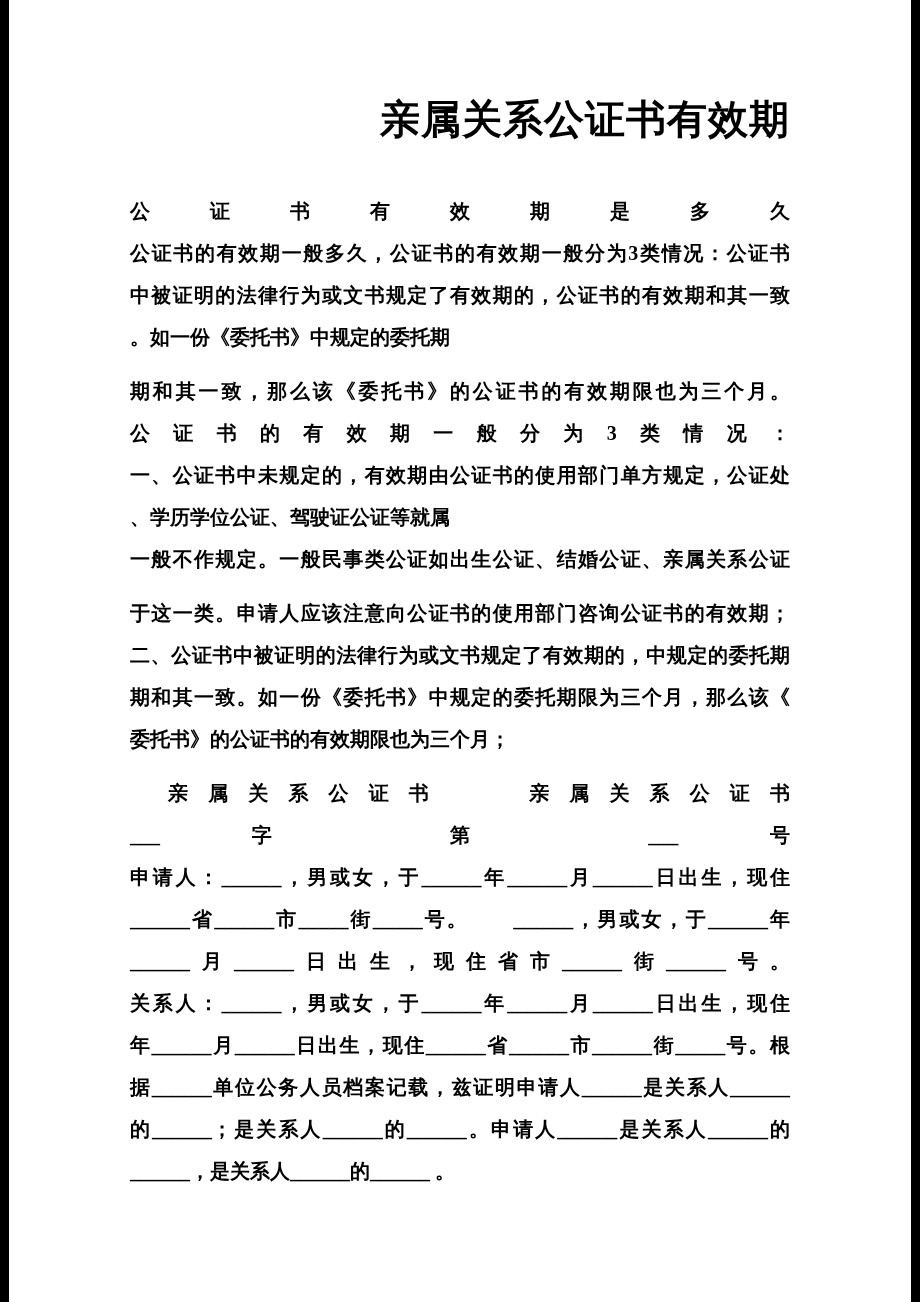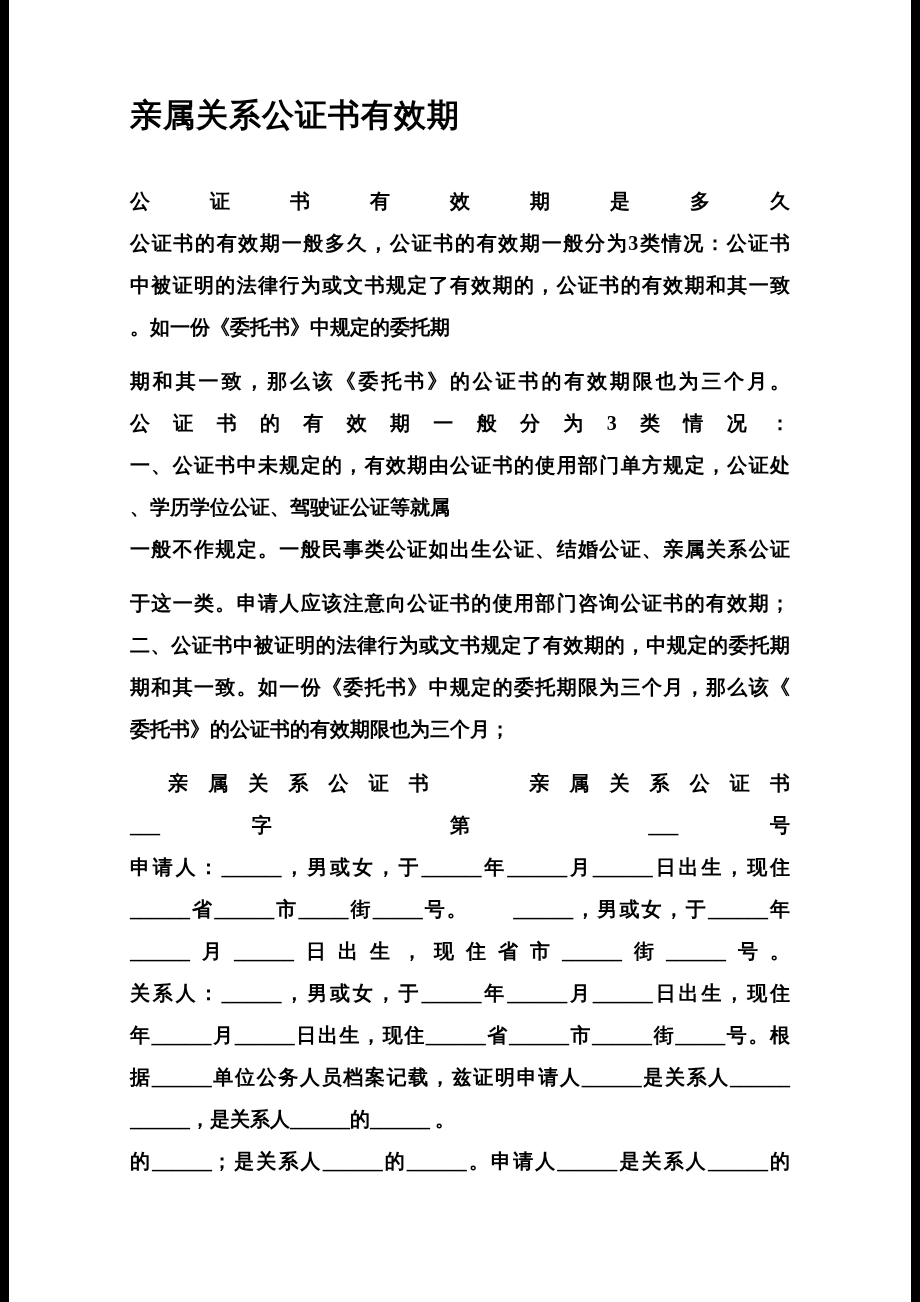--- a/index.html
+++ b/index.html
@@ -24,23 +24,23 @@
   .edge.right { right: 0; }
 
   .content {
     padding: 96px 130px 0 130px;
     color: #000;
   }
 
   .title {
     font-family: "Liberation Serif", "DejaVu Serif", serif;
     font-weight: 700;
-    font-size: 32px;
+    font-size: 40px;
     line-height: 1.2;
-    text-align: left;
+    text-align: right;
     margin: 0 0 46px 0;
     letter-spacing: 1px;
   }
 
   .para { margin: 0 0 12px 0; font-weight: bold; }
 
   .line {
     font-family: "Liberation Serif", "DejaVu Serif", serif;
     font-size: 20px;
     line-height: 42px;
@@ -93,18 +93,18 @@
 
     <div class="para">
       <div class="line j indent">亲属关系公证书　　亲属关系公证书</div>
       <div class="line j">___ 字 第 ___ 号</div>
       <div class="line j">申请人：______，男或女，于______年______月______日出生，现住</div>
       <div class="line j">______省______市_____街_____号。　　______，男或女，于______年</div>
       <div class="line j">______月______日出生，现住省市______街______号。</div>
       <div class="line j">关系人：______，男或女，于______年______月______日出生，现住</div>
       <div class="line j">年______月______日出生，现住______省______市______街_____号。根</div>
       <div class="line j">据______单位公务人员档案记载，兹证明申请人______是关系人______</div>
+      <div class="line j">的______；是关系人______的______。申请人______是关系人______的</div>
       <div class="line">______，是关系人______的______ 。</div>
-      <div class="line j">的______；是关系人______的______。申请人______是关系人______的</div>
     </div>
 
   </div>
 </div>
 
 </body></html>

